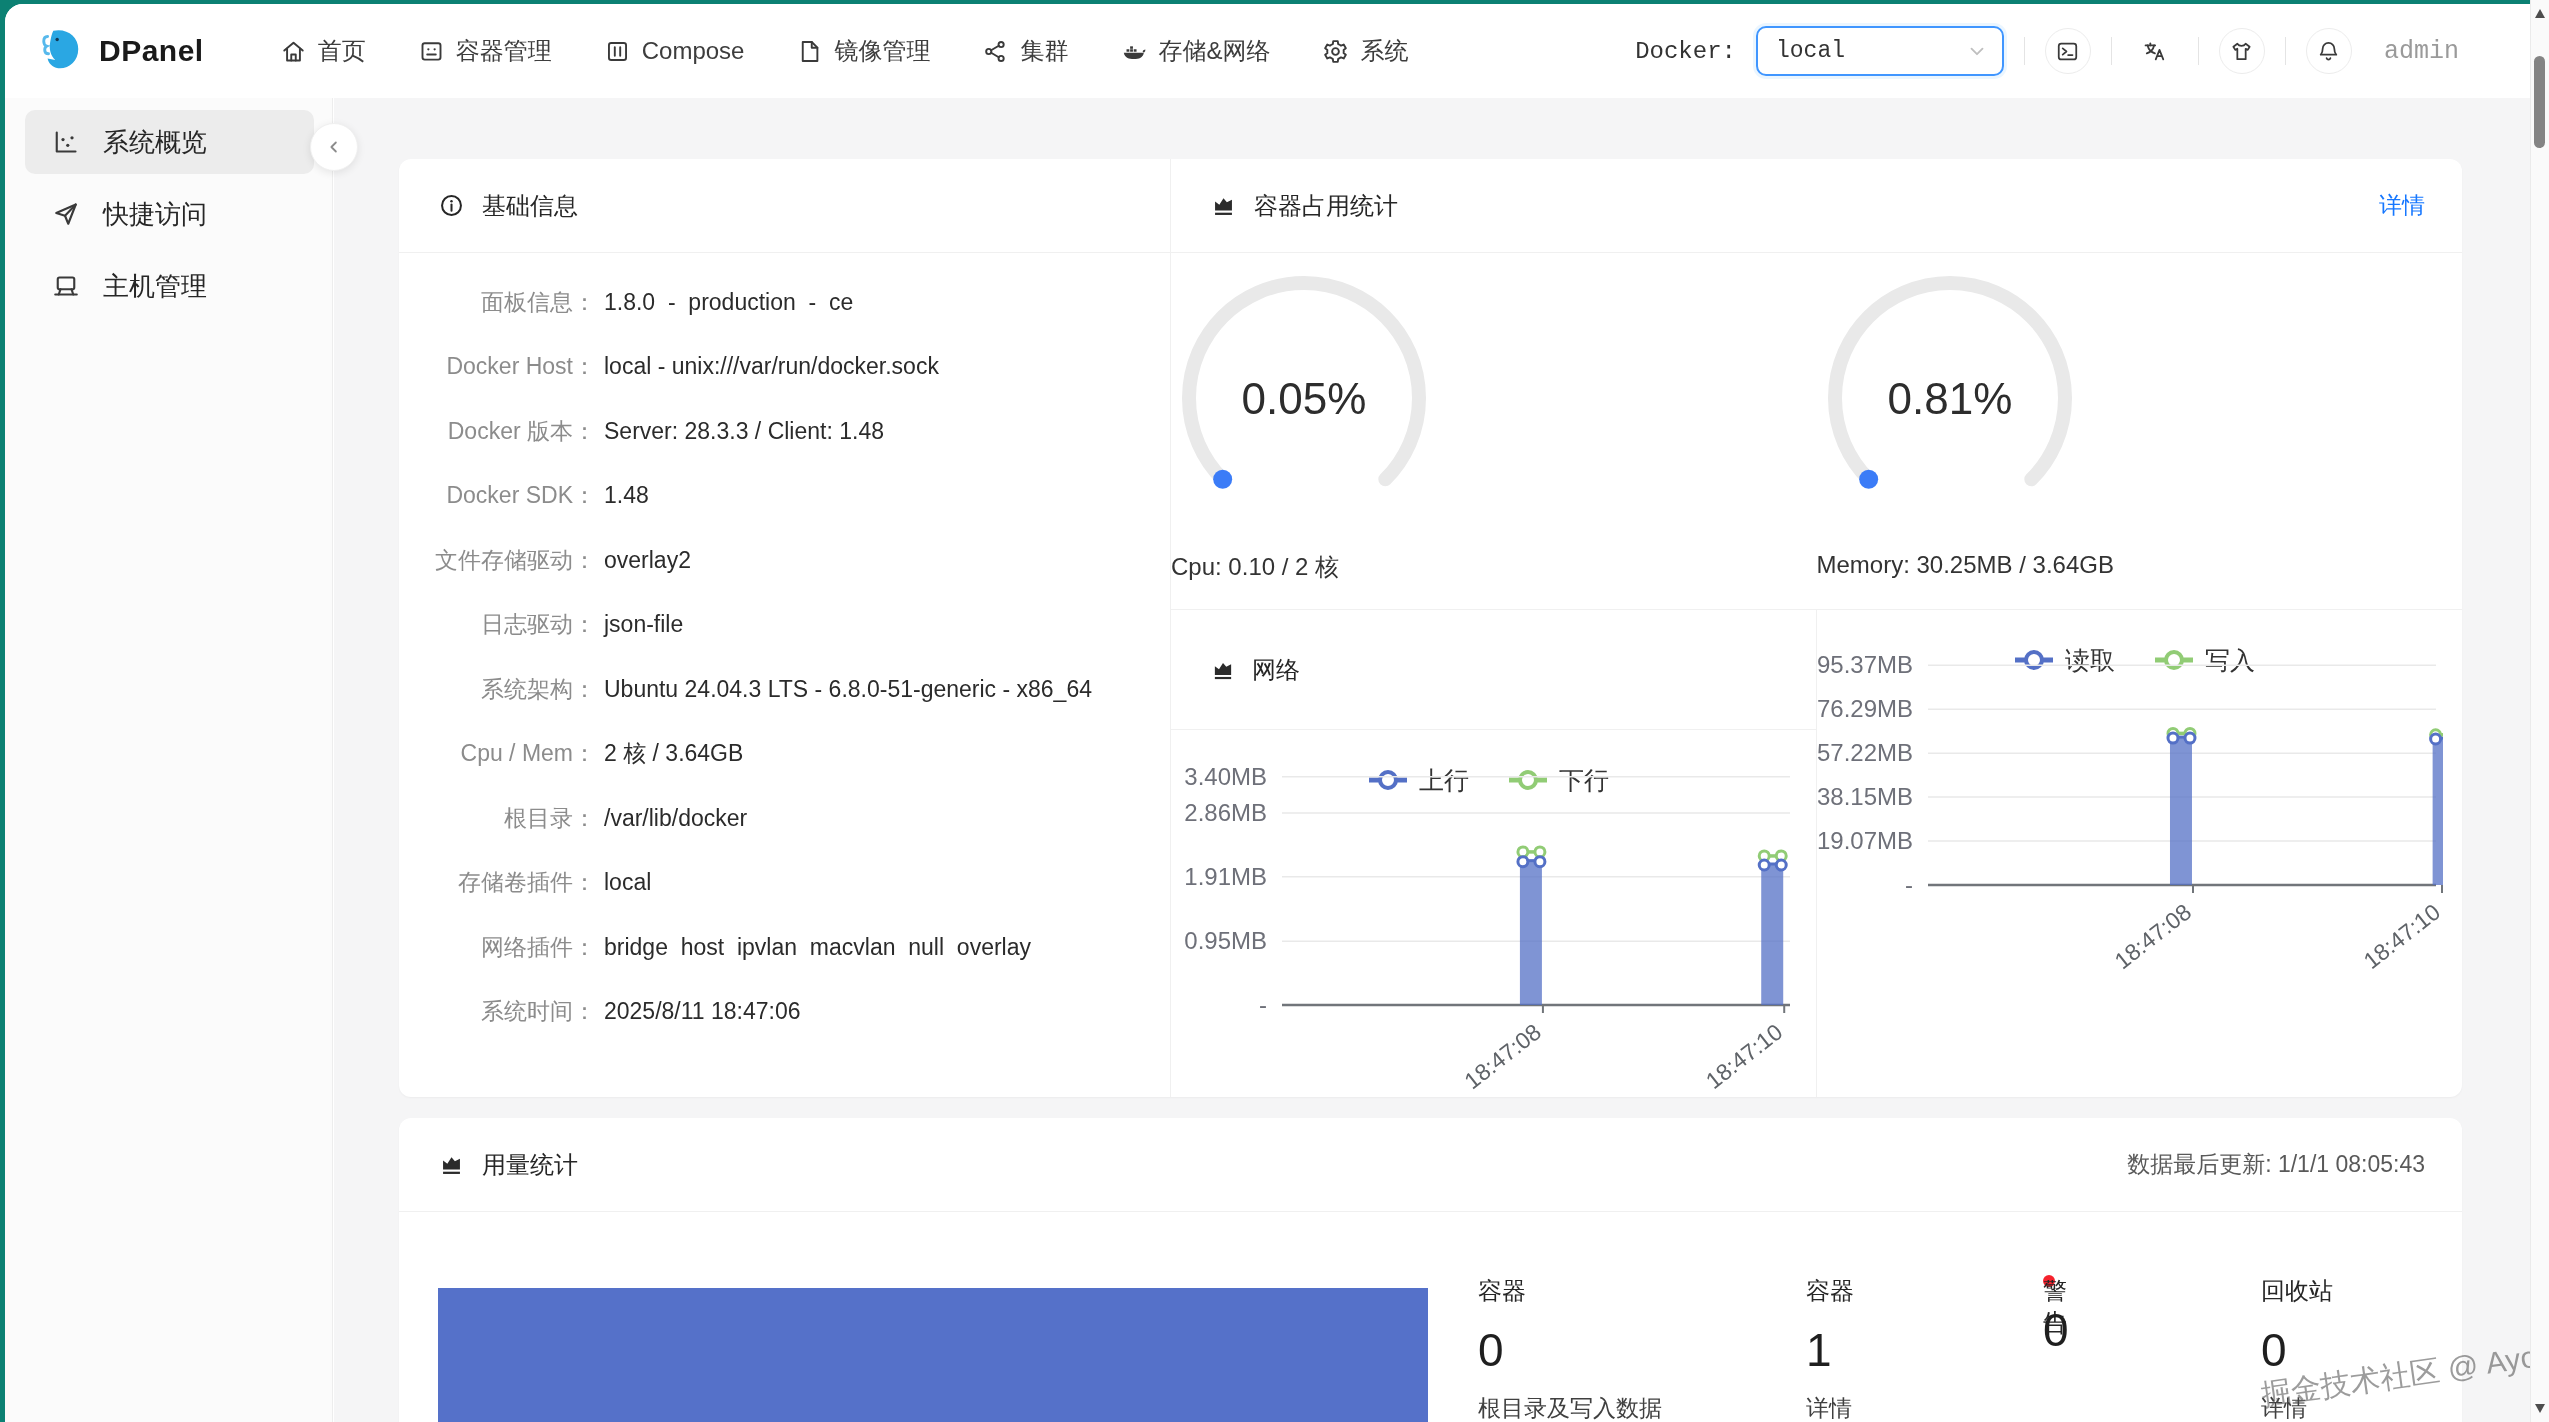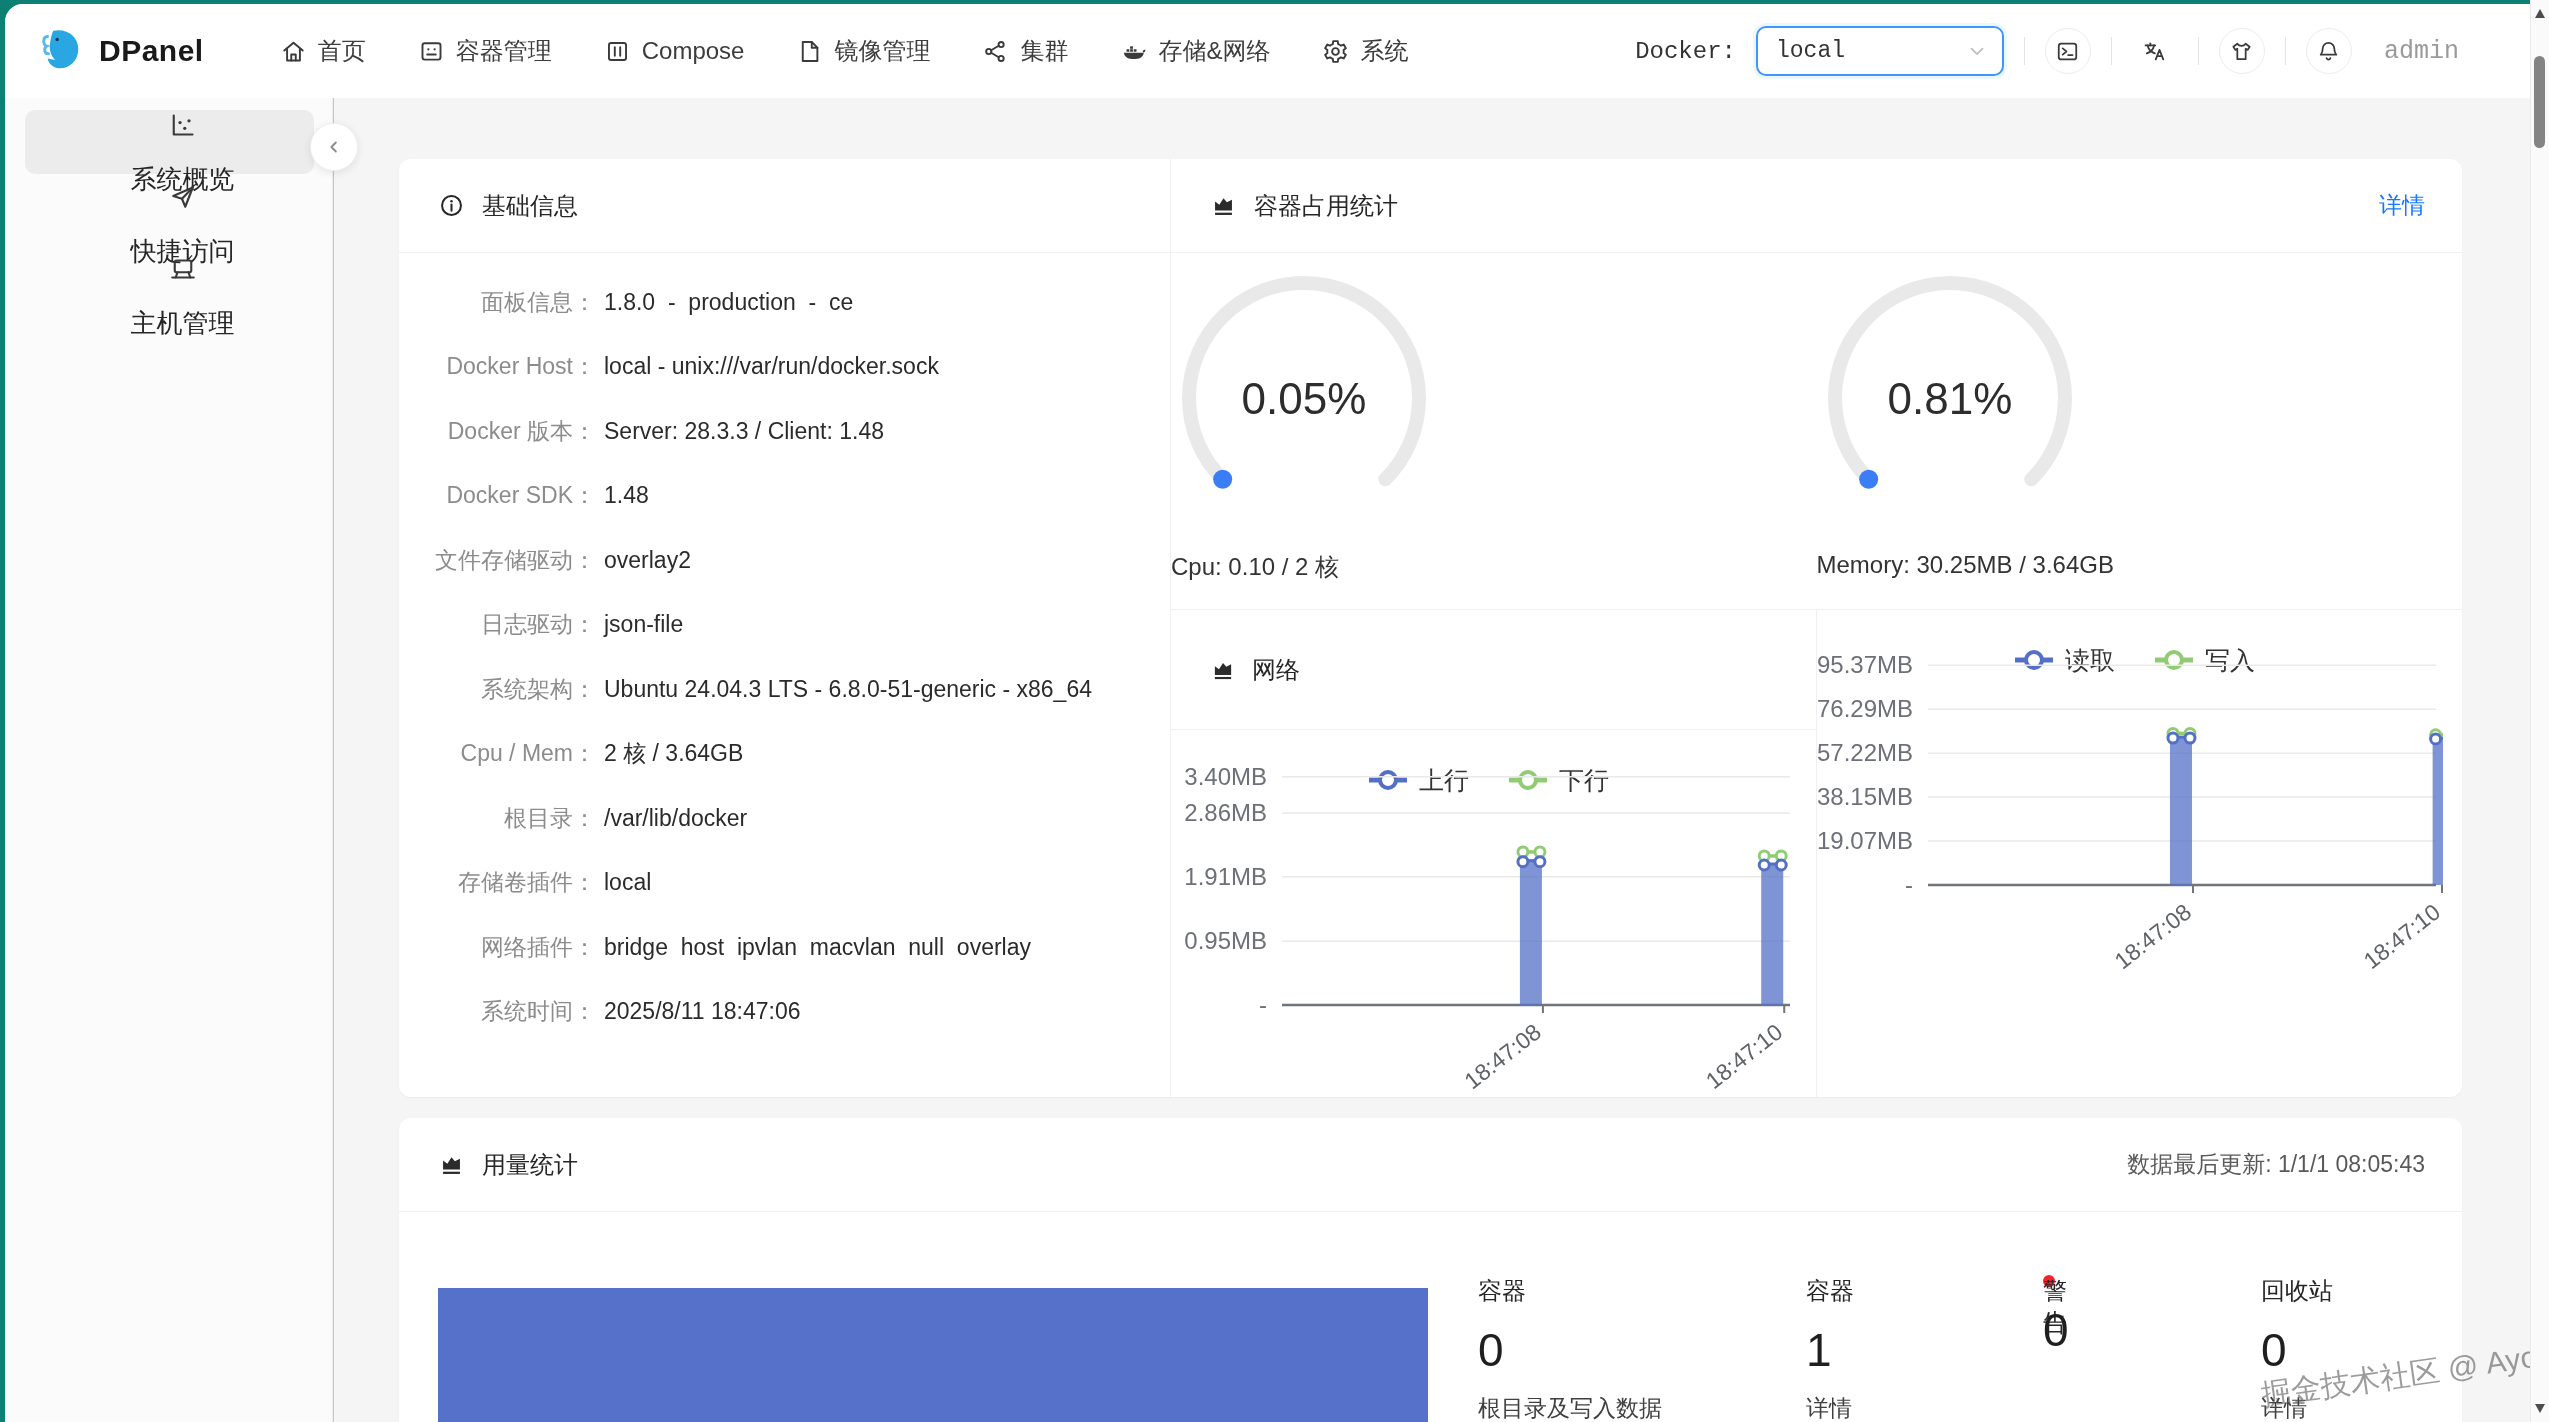--- a/index.html
+++ b/index.html
@@ -1,20 +1,20 @@
 <!DOCTYPE html>
 <html><head>
 <meta charset="utf-8">
 <style>
   * { margin:0; padding:0; box-sizing:border-box; }
   html,body { width:2549px; height:1422px; overflow:hidden;
     font-family:"Liberation Sans","DejaVu Sans",sans-serif; }
   #frame { position:absolute; inset:0; background:#0c8173; }
   #app { position:absolute; top:4px; left:5px; right:0; bottom:0;
-    background:#f9a8d4; border-top-left-radius:18px; overflow:hidden; }
+    background:#ffffff; border-top-left-radius:18px; overflow:hidden; }
 
   
   #navbar { position:absolute; top:0; left:0; right:0; height:94px; background:#fff;
     display:flex; align-items:center; padding:0 90px 0 32px; z-index:5; }
   #brand { display:flex; align-items:center; gap:14px; }
   #brand .brand-text { font-size:30px; font-weight:bold; color:#1a1a1a; letter-spacing:0.5px; }
   #nav-menu { display:flex; margin-left:76px; gap:52px; }
   .nav-item { display:flex; align-items:center; gap:11px; cursor:pointer; }
   .nav-item .icon svg { width:27px; height:27px; display:block; }
   .nav-item .label { font-size:24px; color:#3d3d3d; white-space:nowrap; }
@@ -29,21 +29,21 @@
   .action-btn { width:46px; height:46px; border:1px solid #ececec; border-radius:50%;
     display:flex; align-items:center; justify-content:center; cursor:pointer; background:#fff; }
   .action-btn.noring { border:none; }
   .action-btn svg { width:25px; height:25px; display:block; }
   #admin { font-size:25px; color:#9a9a9a; margin-left:12px; }
 
   
   #sidebar { position:absolute; top:94px; left:0; width:328px; bottom:0;
     background:#fbfbfb; border-right:1px solid #ededed; z-index:4; padding-top:6px; }
   .side-item { height:64px; margin:6px 18px 8px 20px; border-radius:10px;
-    display:flex; align-items:center; gap:22px; padding-left:26px; cursor:pointer;flex-direction:column; }
+    display:flex; align-items:center; gap:22px; padding-left:26px; cursor:pointer; }
   .side-item.active { background:#ececec; }
   .side-item .icon svg { width:30px; height:30px; display:block; }
   .side-item .label { font-size:26px; color:#262626; }
   #collapse-btn { position:absolute; top:119px; left:305px; width:48px; height:48px;
     background:#fff; border:1px solid #f0f0f0; border-radius:50%; z-index:6;
     box-shadow:0 2px 8px rgba(0,0,0,.09); display:flex; align-items:center; justify-content:center;
     cursor:pointer; }
   #collapse-btn svg { width:18px; height:18px; }
 
   

